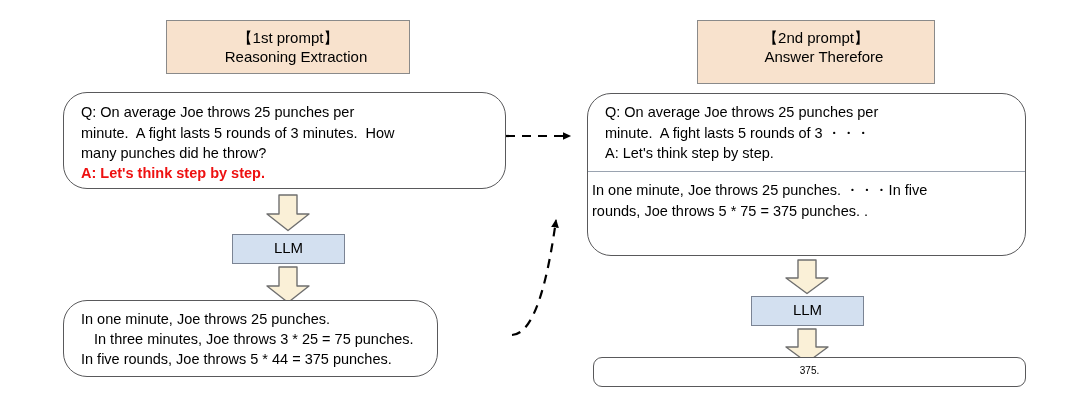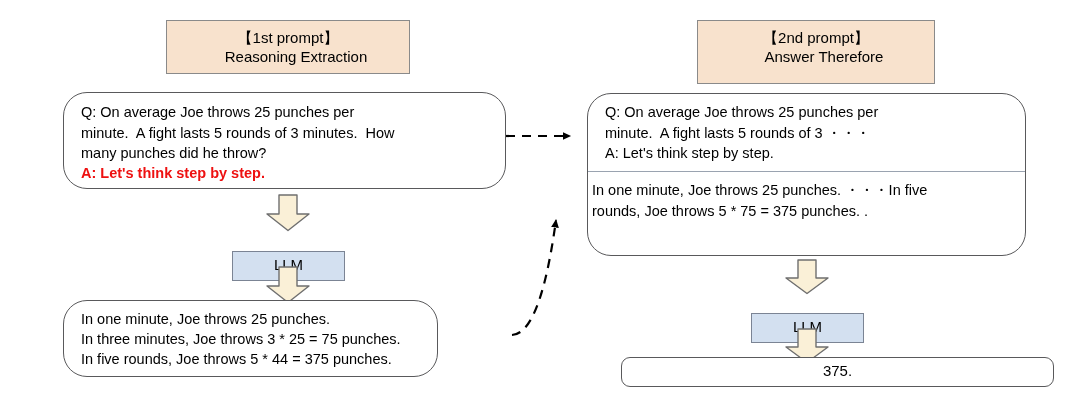--- a/index.html
+++ b/index.html
@@ -68,34 +68,32 @@
 
   
   .llm-box {
     position: absolute;
     background: #D3E0F0;
     border: 1px solid #7b8494;
     box-sizing: border-box;
     text-align: center;
     font-size: 15px;
     line-height: 26px;
-    margin-top: 17px;
   }
 
   
   .answer-box {
     position: absolute;
     background: #ffffff;
     border: 1.4px solid #59595b;
     border-radius: 9px;
     box-sizing: border-box;
     text-align: center;
-    font-size: 15px;
+    font-size: 10px;
     line-height: 26px;
-    margin-left: 28px;
   }
 
   
   .block-arrow {
     position: absolute;
   }
 
   svg.edges {
     position: absolute;
     left: 0; top: 0;
@@ -145,21 +143,21 @@
   </div>
 
   <div class="block-arrow" style="left:265px; top:266px; width:46px; height:38px;">
     <svg width="46" height="38" viewBox="0 0 46 38">
       <path d="M14,1 L32,1 L32,20 L44,20 L23,36.5 L2,20 L14,20 Z" fill="#FAF0D7" stroke="#6f6f6f" stroke-width="1.4" stroke-linejoin="round"></path>
     </svg>
   </div>
 
   <div class="rbox" style="left:63px; top:300px; width:375px; height:77px;">
     <div class="rbox-text" style="position:absolute; left:17px; top:8px;">In one minute, Joe throws 25 punches.</div>
-    <div class="rbox-text" style="position:absolute; left:17px; top:28px;">In three minutes, Joe throws 3 * 25 = 75 punches.</div>
+    <div class="rbox-text" style="position:absolute; left:30px; top:28px;">In three minutes, Joe throws 3 * 25 = 75 punches.</div>
     <div class="rbox-text" style="position:absolute; left:17px; top:48px;">In five rounds, Joe throws 5 * 44 = 375 punches.</div>
   </div>
 
   <div class="header-box" style="left:697px; top:20px; width:238px; height:64px;">
     <div class="header-line1">【2nd prompt】</div>
     <div class="header-line2">Answer Therefore</div>
   </div>
 
   <div class="rbox" style="left:587px; top:93px; width:439px; height:163px;">
     <div class="rbox-text" style="position:absolute; left:17px; top:8px;">Q: On average Joe throws 25 punches per

